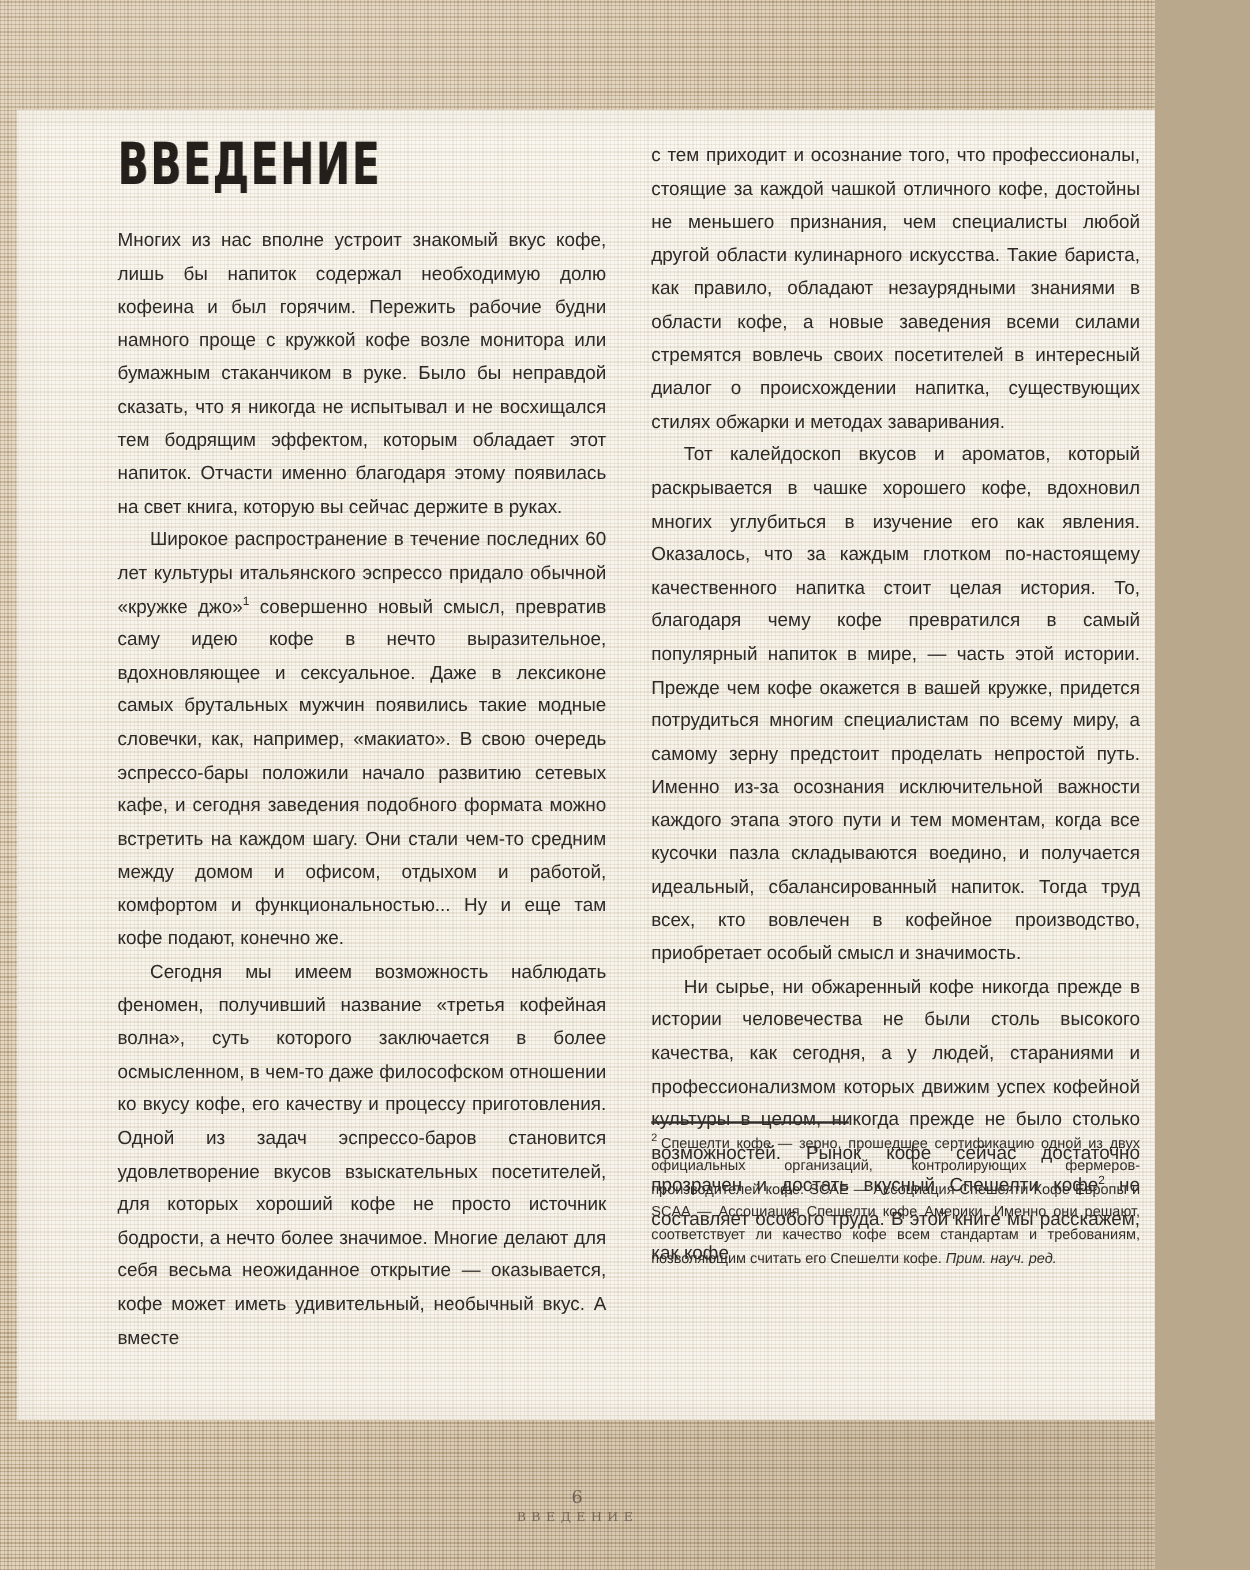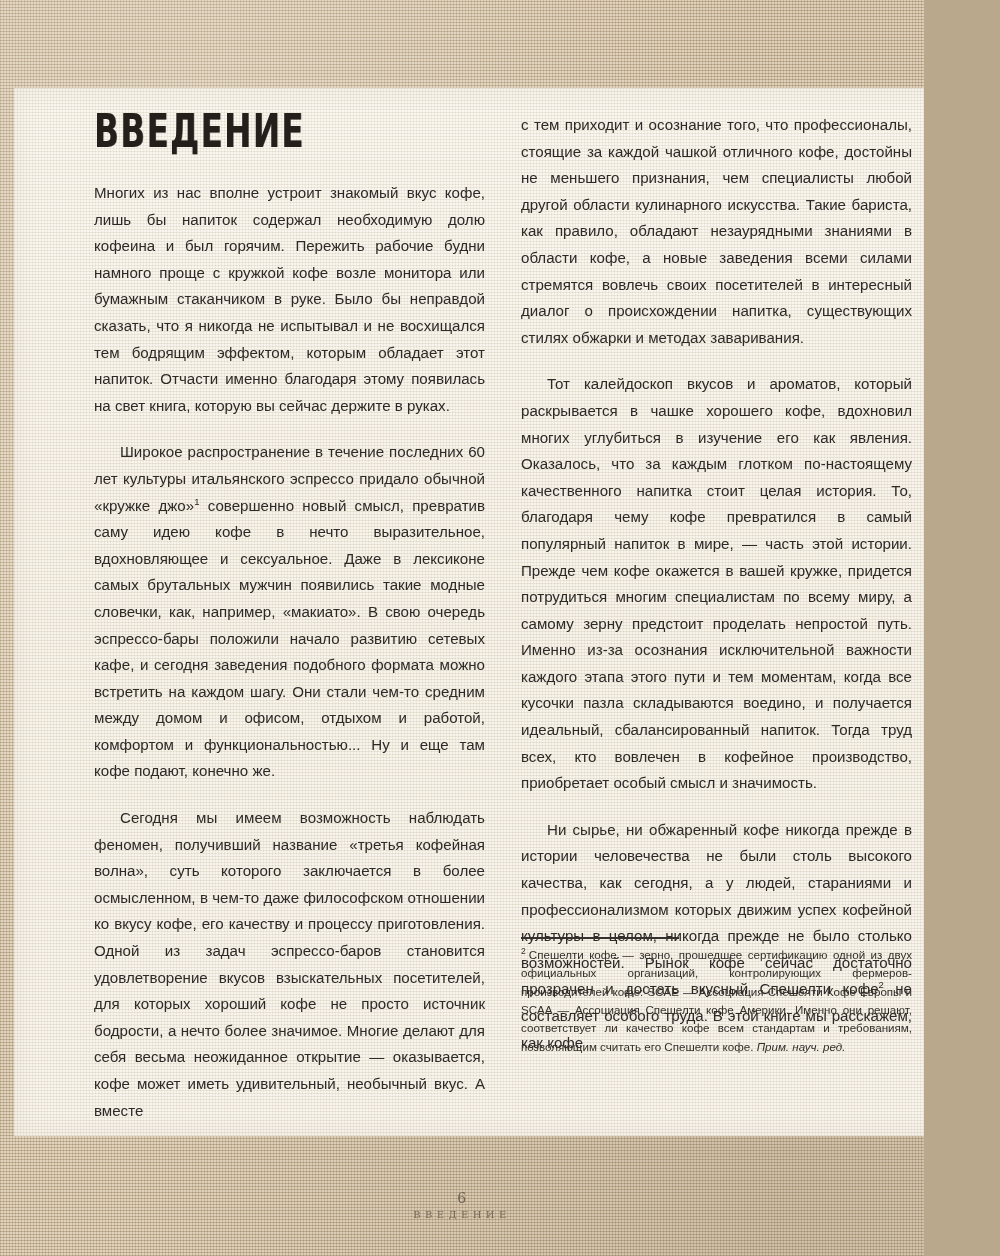--- a/index.html
+++ b/index.html
@@ -97,21 +97,21 @@
   p.body-par {
     margin: 0 0 0 0;
     font-size: 15.1px;
     line-height: 26.6px;
     color: #2d2926;
     text-align: justify;
     text-justify: inter-word;
     hyphens: manual;
     text-indent: 0;
   }
-  p.body-par + p.body-par { text-indent: 26px; margin-top: 20px; }
+  p.body-par + p.body-par { text-indent: 26px; }
 
   sup.fn-ref {
     font-size: 9.5px;
     vertical-align: super;
     line-height: 0;
   }
 
   
   .footnotes {
     position: absolute;

